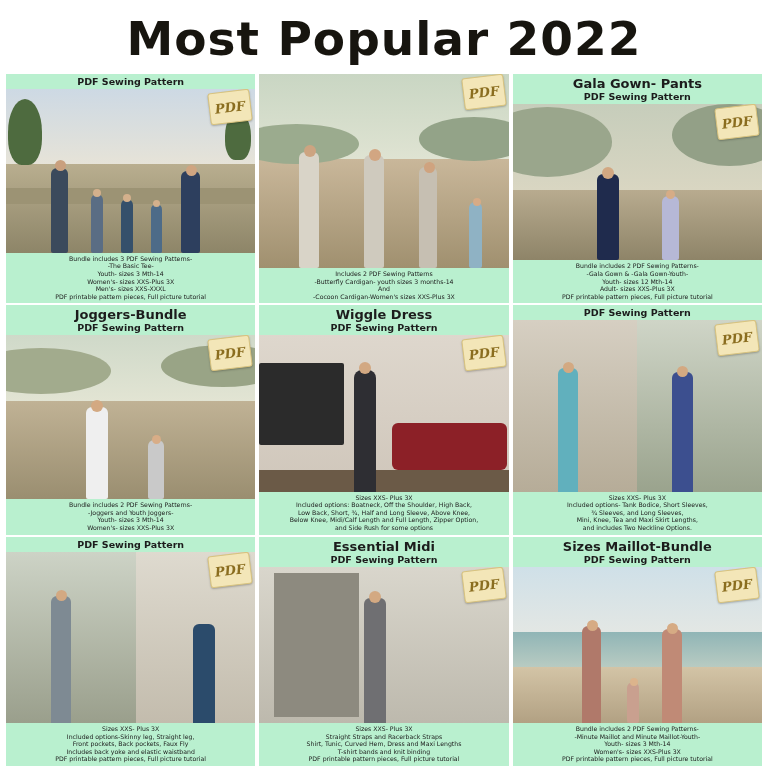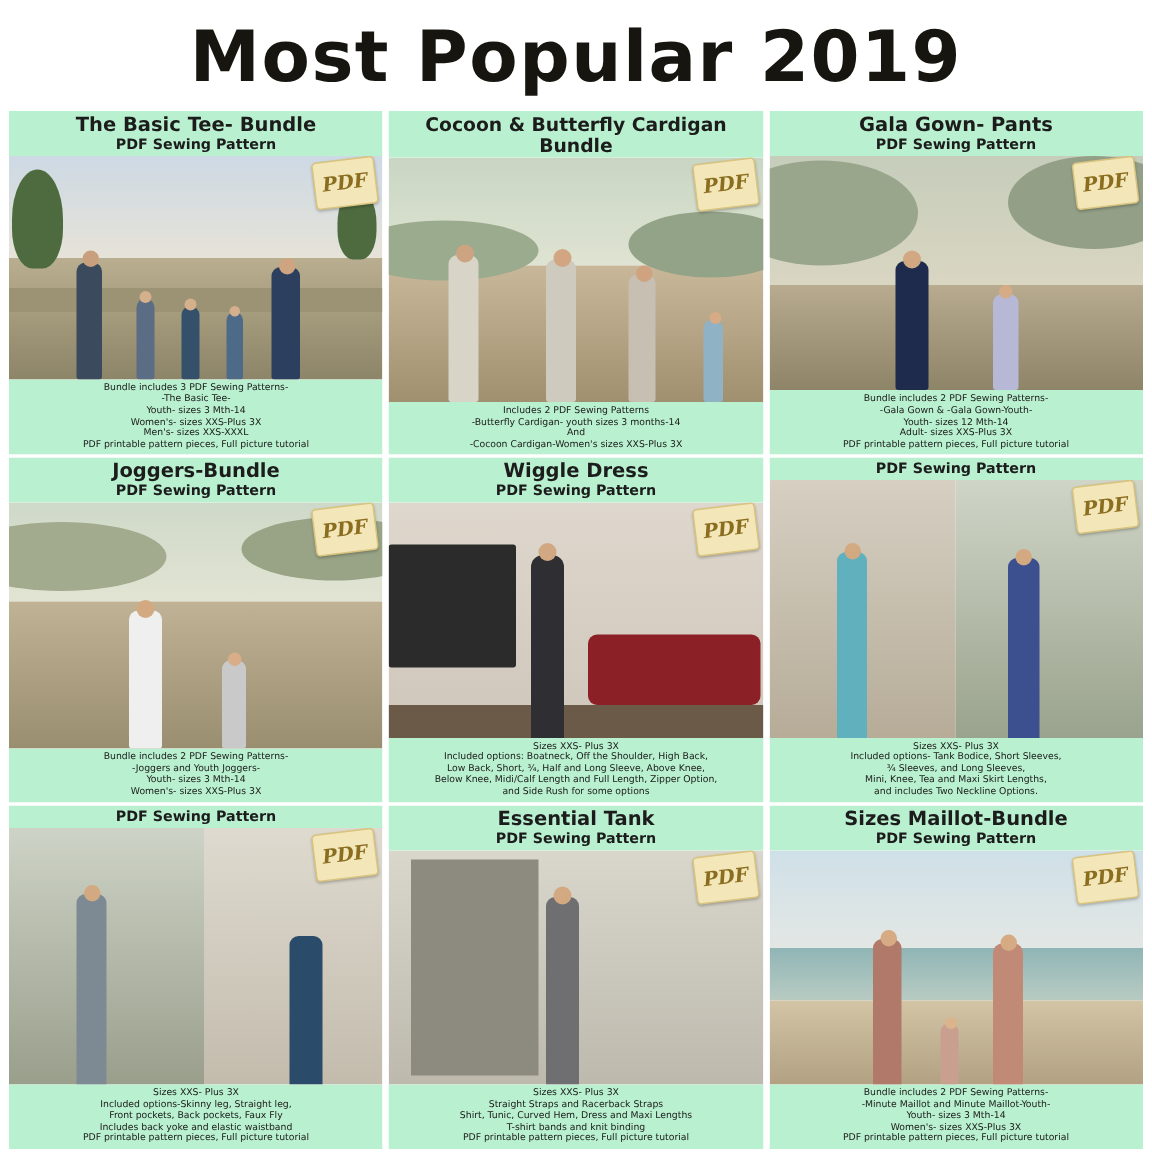--- a/index.html
+++ b/index.html
@@ -150,27 +150,26 @@
   
   .c9 .sky{height:42%;background:linear-gradient(#cfe0e8,#e3e7e4);}
   .c9 .water{position:absolute;left:0;right:0;top:42%;height:22%;background:linear-gradient(#90b5b6,#b8cbc2);}
   .c9 .ground{height:36%;background:linear-gradient(#d3c4a6,#b2a183);}
 </style>
 </head>
 <body>
 
 <div class="page">
 
-  <div class="main-title">Most Popular 2019</div>
+  <div class="main-title">Most Popular 2022</div>
 
   <div class="grid">
 
     <div class="card c1">
       <div class="card-head">
-        <div class="card-title">The Basic Tee- Bundle</div>
         <div class="card-sub">PDF Sewing Pattern</div>
       </div>
       <div class="photo">
         <div class="photo-inner">
           <div class="sky"></div>
           <div class="ground"></div>
           <div class="tree" style="left:2px;top:6%;width:34px;height:66px;"></div>
           <div class="tree" style="right:4px;top:14%;width:26px;height:48px;"></div>
           <div class="blob" style="left:0;bottom:30%;width:100%;height:16px;background:#9c9374;border-radius:0;"></div>
           <div class="person" style="left:18%;width:17px;height:52%;background:#3b4a5c;"></div>
@@ -192,23 +191,20 @@
         <div class="foot-line">Bundle includes 3 PDF Sewing Patterns-</div>
         <div class="foot-line">-The Basic Tee-</div>
         <div class="foot-line">Youth- sizes 3 Mth-14</div>
         <div class="foot-line">Women's- sizes XXS-Plus 3X</div>
         <div class="foot-line">Men's- sizes XXS-XXXL</div>
         <div class="foot-line">PDF printable pattern pieces, Full picture tutorial</div>
       </div>
     </div>
 
     <div class="card c2">
-      <div class="card-head">
-        <div class="card-title two-line">Cocoon &amp; Butterfly Cardigan Bundle</div>
-      </div>
       <div class="photo">
         <div class="photo-inner">
           <div class="sky"></div>
           <div class="ground"></div>
           <div class="blob" style="left:-10%;top:26%;width:50%;height:40px;background:#9bab8e;"></div>
           <div class="blob" style="right:-8%;top:22%;width:44%;height:44px;background:#93a388;"></div>
           <div class="person" style="left:16%;width:20px;height:60%;background:#d9d4c8;"></div>
           <div class="head" style="left:18%;bottom:57%;width:12px;height:12px;background:#cda481;"></div>
           <div class="person" style="left:42%;width:20px;height:58%;background:#cfcabe;"></div>
           <div class="head" style="left:44%;bottom:55%;width:12px;height:12px;background:#d2a682;"></div>
@@ -359,21 +355,21 @@
         <div class="foot-line">Sizes XXS- Plus 3X</div>
         <div class="foot-line">Included options-Skinny leg, Straight leg,</div>
         <div class="foot-line">Front pockets, Back pockets, Faux Fly</div>
         <div class="foot-line">Includes back yoke and elastic waistband</div>
         <div class="foot-line">PDF printable pattern pieces, Full picture tutorial</div>
       </div>
     </div>
 
     <div class="card c8">
       <div class="card-head">
-        <div class="card-title">Essential Tank</div>
+        <div class="card-title">Essential Midi</div>
         <div class="card-sub">PDF Sewing Pattern</div>
       </div>
       <div class="photo">
         <div class="photo-inner">
           <div class="wall"></div>
           <div class="door"></div>
           <div class="person" style="left:42%;width:22px;height:80%;background:#6f6f72;border-radius:6px 6px 0 0;"></div>
           <div class="head" style="left:44%;bottom:77%;width:12px;height:12px;background:#d3a982;"></div>
         </div>
         <div class="pdf-badge">

